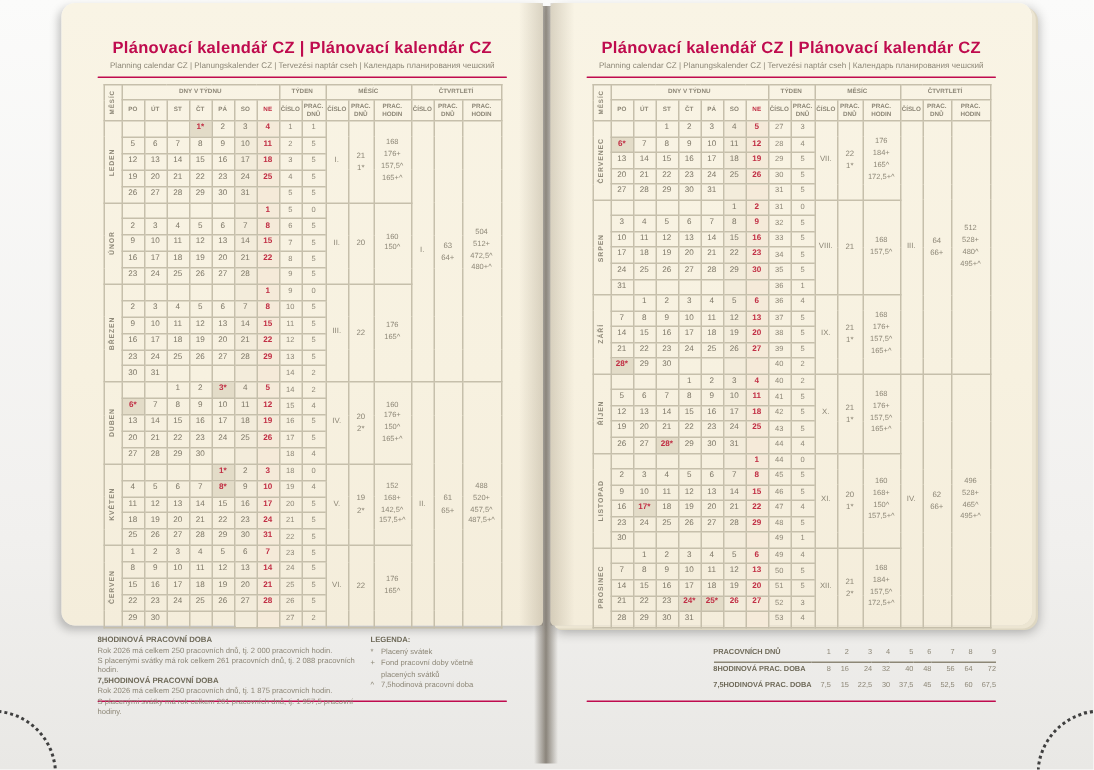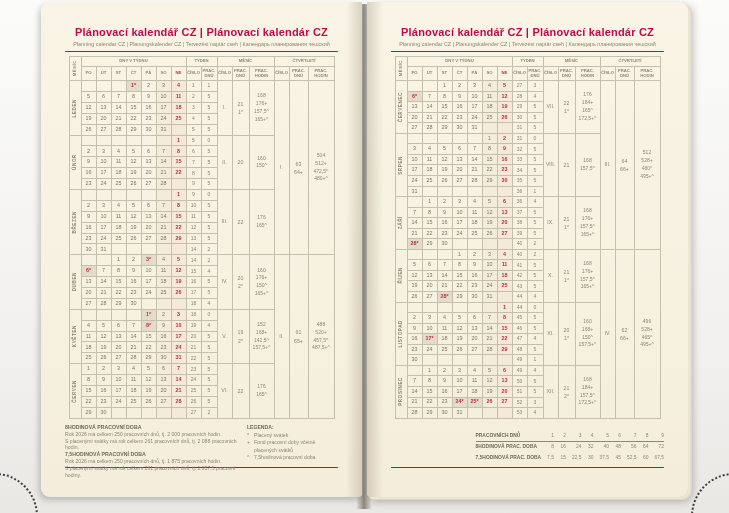--- a/index.html
+++ b/index.html
@@ -13,21 +13,21 @@
   .corner-dots {
     position:absolute; width:86px; height:86px; border:2.5px dotted #3f3f3f;
     border-radius:50%; z-index:0;
   }
   .corner-dots.bl { left:-48px; bottom:-46px; }
   .corner-dots.br { right:-48px; bottom:-46px; }
   .gutter { position:absolute; left:356px; top:4px; width:16px; height:505px;
     background: linear-gradient(to right, rgba(60,50,35,.0), rgba(60,50,35,.55), rgba(60,50,35,.0));
     z-index:1; }
   .page {
-    position:absolute; top:2px; height:495px; width:321px; z-index:2;
+    position:absolute; top:2px; height:415px; width:321px; z-index:2;
     background: linear-gradient(180deg,#f9f4e5 0%, #f7f1e0 60%, #f4eddb 100%);
   }
   .page.pleft { left:41px; border-radius:9px 3px 3px 9px; box-shadow:-2px 3px 6px rgba(0,0,0,.22); }
   .page.pright { left:367px; border-radius:3px 9px 9px 3px;
     box-shadow: 2.5px 2px 0 #ece5d2, 4px 3px 0 #ded7c2, 4px 4px 8px rgba(0,0,0,.30); }
   .page.pleft::after { content:""; position:absolute; right:0; top:0; bottom:0; width:16px;
     background:linear-gradient(to right, rgba(90,75,50,0), rgba(90,75,50,.20)); pointer-events:none; }
   .page.pright::after { content:""; position:absolute; left:0; top:0; bottom:0; width:16px;
     background:linear-gradient(to left, rgba(90,75,50,0), rgba(90,75,50,.20)); pointer-events:none; }
   .inner { padding: 24px 24px 0 24px; }

